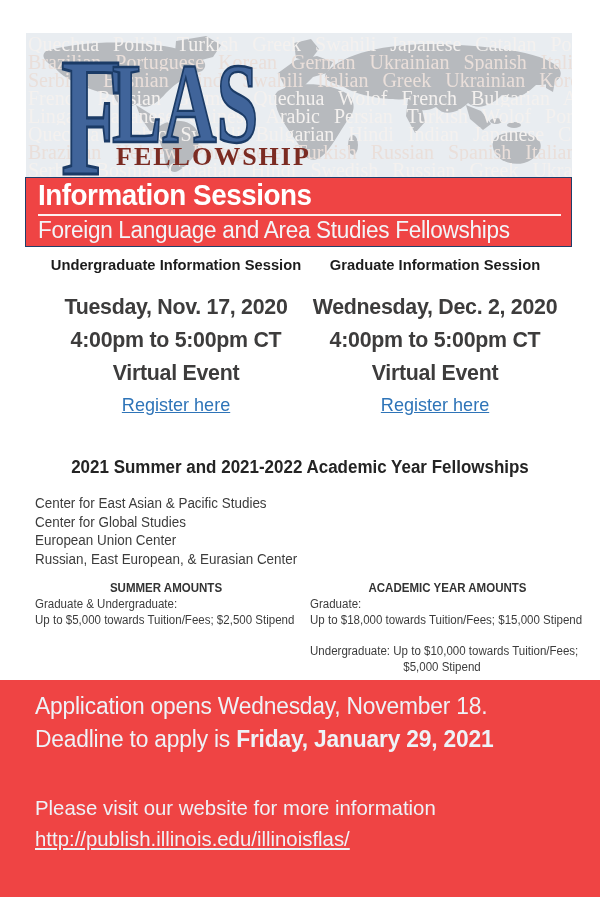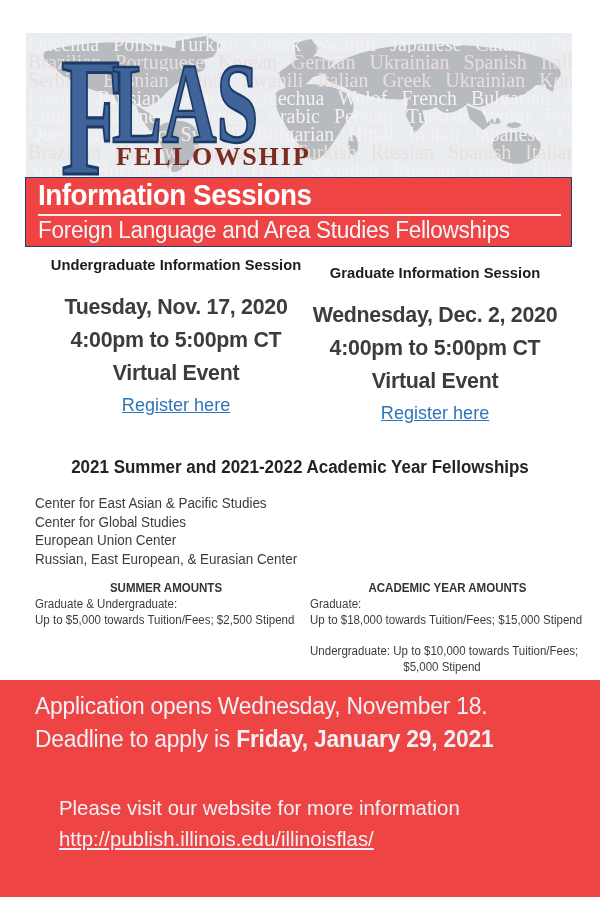--- a/index.html
+++ b/index.html
@@ -26,21 +26,21 @@
           background:#ef4444;border:1px solid #203f6a;box-sizing:border-box;color:#ffffff;}
   #banner .banner-title{margin:1px 0 0 12px;font-size:29px;font-weight:bold;
           letter-spacing:-0.5px;transform:scaleX(0.96);transform-origin:left center;}
   #banner .banner-divider{margin:2px 10px 0 12px;border-top:2px solid rgba(255,255,255,0.92);}
   #banner .banner-subtitle{margin:1px 0 0 12px;font-size:23px;font-weight:400;color:#f2f5f9;
           letter-spacing:-0.3px;transform:scaleX(0.98);transform-origin:left center;}
 
   
   .session-col{position:absolute;top:256px;width:300px;text-align:center;}
   #session-undergrad{left:26px;}
-  #session-grad{left:285px;margin-top:8px;}
+  #session-grad{left:285px;}
   .session-heading{font-size:15.5px;font-weight:bold;color:#1c1c1c;
        transform:scaleX(0.95);transform-origin:center;}
   .session-dates{margin-top:16px;font-size:22.5px;font-weight:bold;color:#3d3c3c;
        line-height:33px;letter-spacing:-0.3px;transform:scaleX(0.95);transform-origin:center;}
   .register-link{display:inline-block;margin-top:5px;font-size:19px;color:#2e74b8;
        text-decoration:underline;transform:scaleX(0.95);transform-origin:center;cursor:pointer;}
 
   
   #fellowship-heading{position:absolute;top:457px;left:0;width:600px;text-align:center;
        font-size:17.5px;font-weight:bold;color:#242424;
@@ -58,21 +58,21 @@
   #academic-body{left:310px;}
   #academic-line3{margin-top:16px;}
   #academic-line4{text-align:center;width:275px;}
 
   
   #footer{position:absolute;left:0;top:680px;width:600px;height:219px;background:#ef4444;
        color:#eef2f7;box-sizing:border-box;padding:10px 0 12px 35px;}
   .footer-line{font-size:23.5px;line-height:33px;font-weight:400;letter-spacing:-0.2px;
        transform:scaleX(0.97);transform-origin:left center;}
   .footer-line b{font-weight:bold;}
-  #footer-info{margin-top:36px;margin-left:24px;}
+  #footer-info{margin-top:36px;}
   .footer-small{font-size:21px;line-height:31px;font-weight:400;
        transform:scaleX(0.97);transform-origin:left center;}
   #footer-link{color:#eef2f7;text-decoration:underline;cursor:pointer;}
 </style>
 </head>
 <body>
 
 <div id="page">
 
   <div id="map-header">

